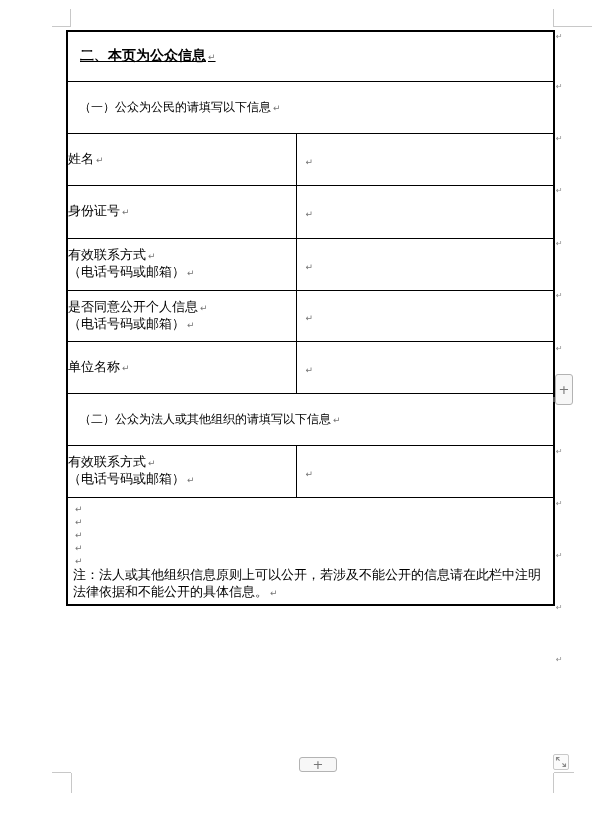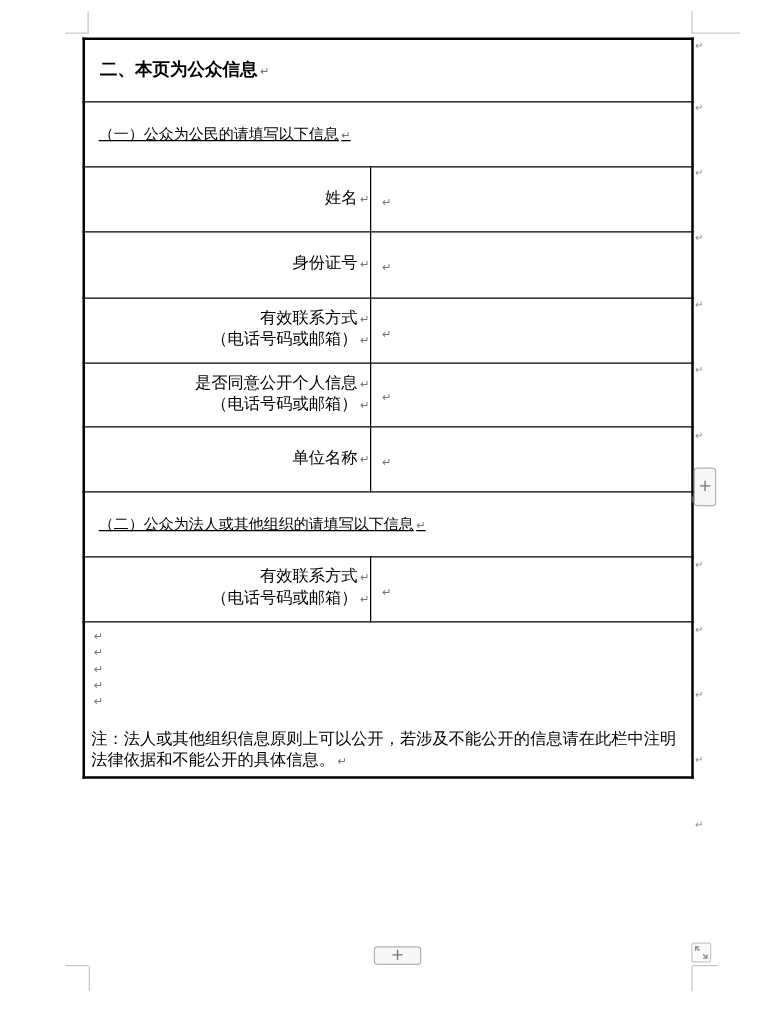--- a/index.html
+++ b/index.html
@@ -9,29 +9,29 @@
   }
   
   .crop{position:absolute;background:#c8c8c8;}
   
   table.form{
     position:absolute;left:66px;top:30px;width:487px;
     border-collapse:collapse;table-layout:fixed;
     border:2px solid #000;
   }
   table.form td{border:1px solid #000;padding:0;vertical-align:middle;}
-  .title-cell{font-size:14px;font-weight:bold;padding-left:12px !important;}
-  .section-cell{font-size:12px;padding-left:11px !important;text-decoration:underline;}
-  .lc{text-align:right;font-size:13px;margin-top:20px;}
+  .title-cell{font-size:14px;font-weight:bold;padding-left:12px !important;text-decoration:underline;}
+  .section-cell{font-size:12px;padding-left:11px !important;}
+  .lc{text-align:left;font-size:13px;margin-top:20px;}
   .lc .ln{line-height:16px;}
   .vc{text-align:left;padding-left:7px !important;}
   .pmark{color:#757575;font-size:9px;font-weight:normal;margin-left:2px;}
   .nc{vertical-align:top !important;padding:2px 5px !important;}
   .nc .pline{line-height:13px;height:13px;}
-  .nc .note{font-size:13px;line-height:17px;margin-top:18px;}
+  .nc .note{font-size:13px;line-height:17px;margin-top:1px;}
   
   .rowend{position:absolute;left:556px;color:#8a8a8a;font-size:8px;line-height:8px;}
   
   .plusbtn{
     position:absolute;box-sizing:border-box;border:1px solid #b3b3b3;border-radius:3px;
     background:#f7f7f7;color:#777;font-size:13px;display:flex;align-items:center;justify-content:center;
   }
   .plus-bottom{left:299px;top:757px;width:38px;height:15px;}
   .plus-right{left:555px;top:374px;width:18px;height:31px;}
   .tick{position:absolute;left:553px;top:397px;width:4px;height:5px;background:#4d4d4d;}

